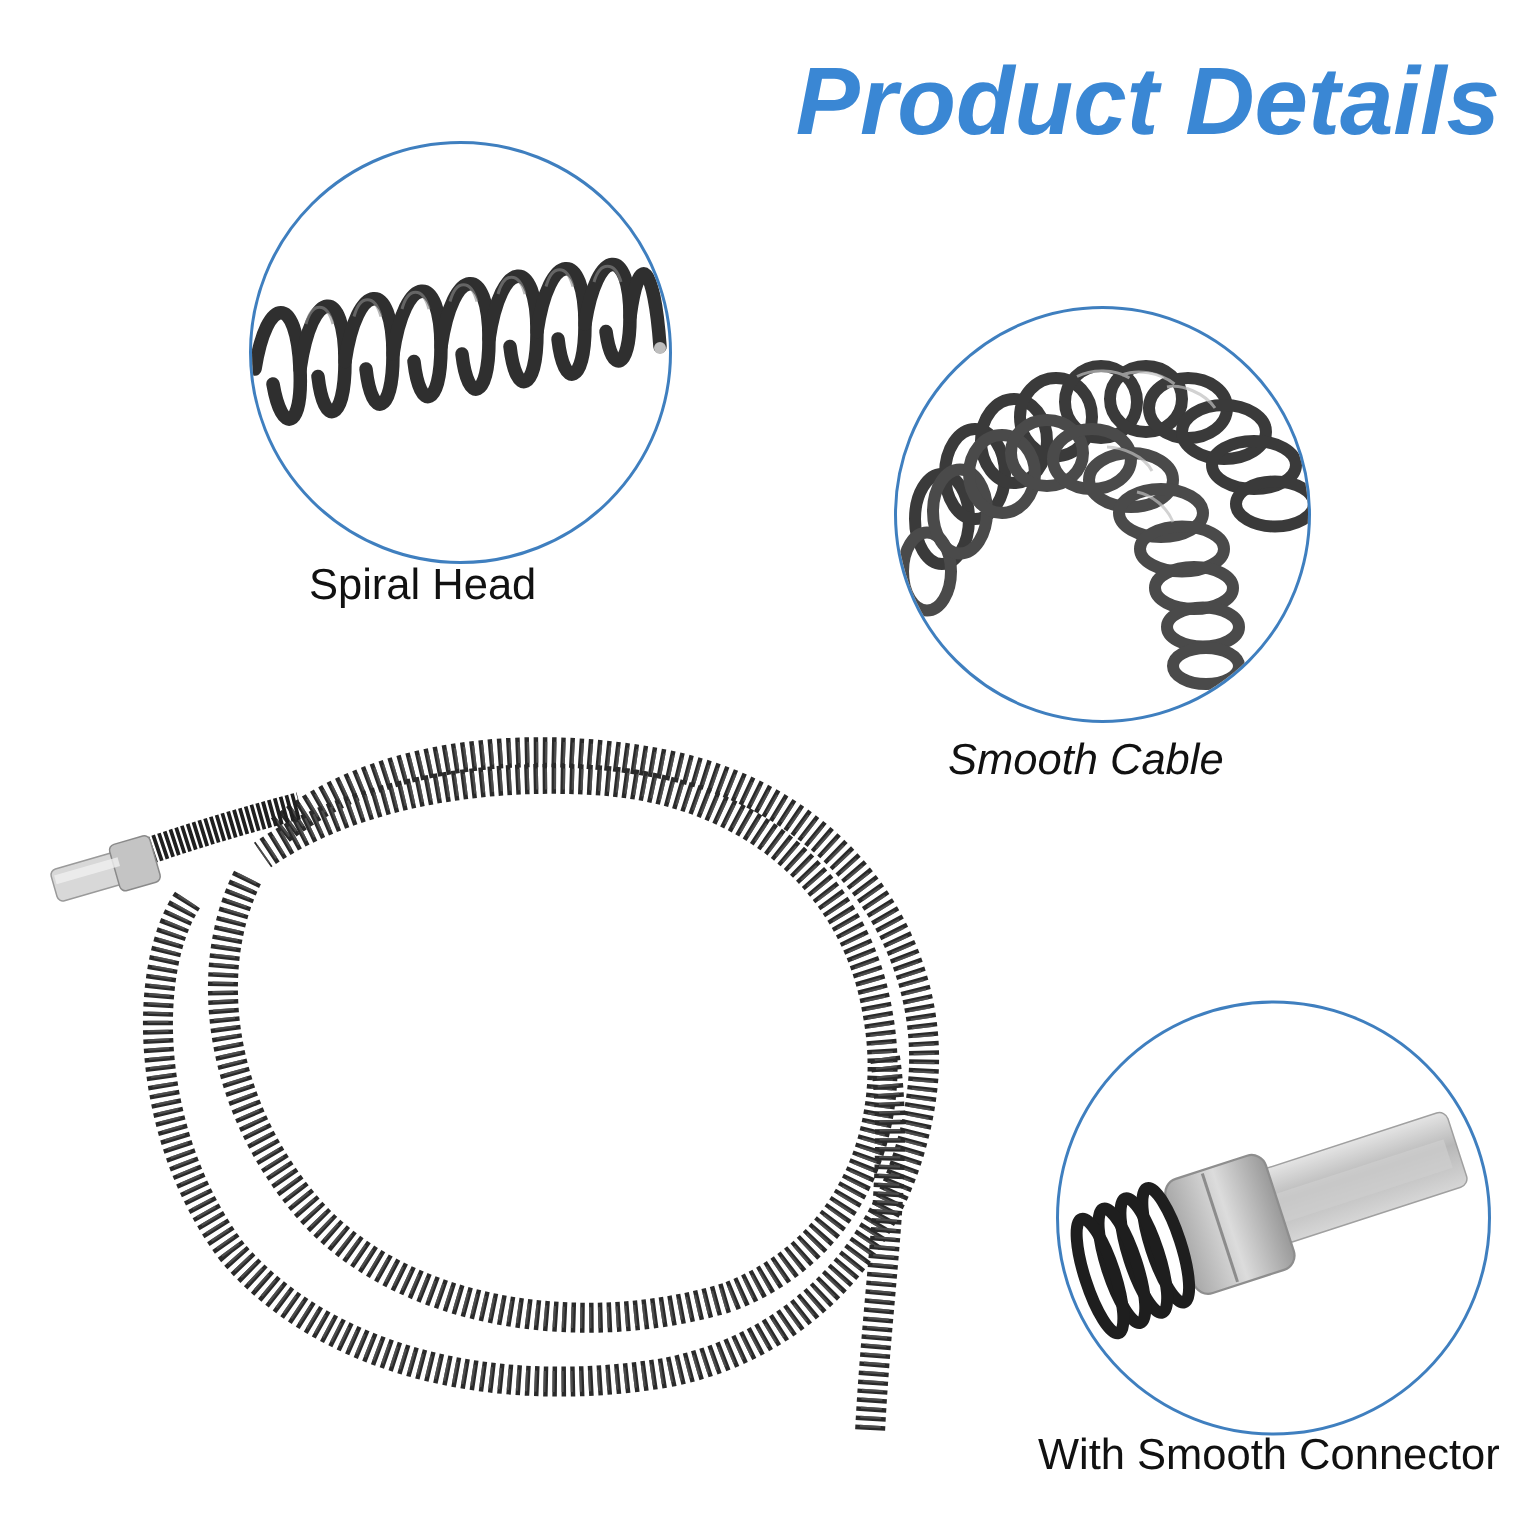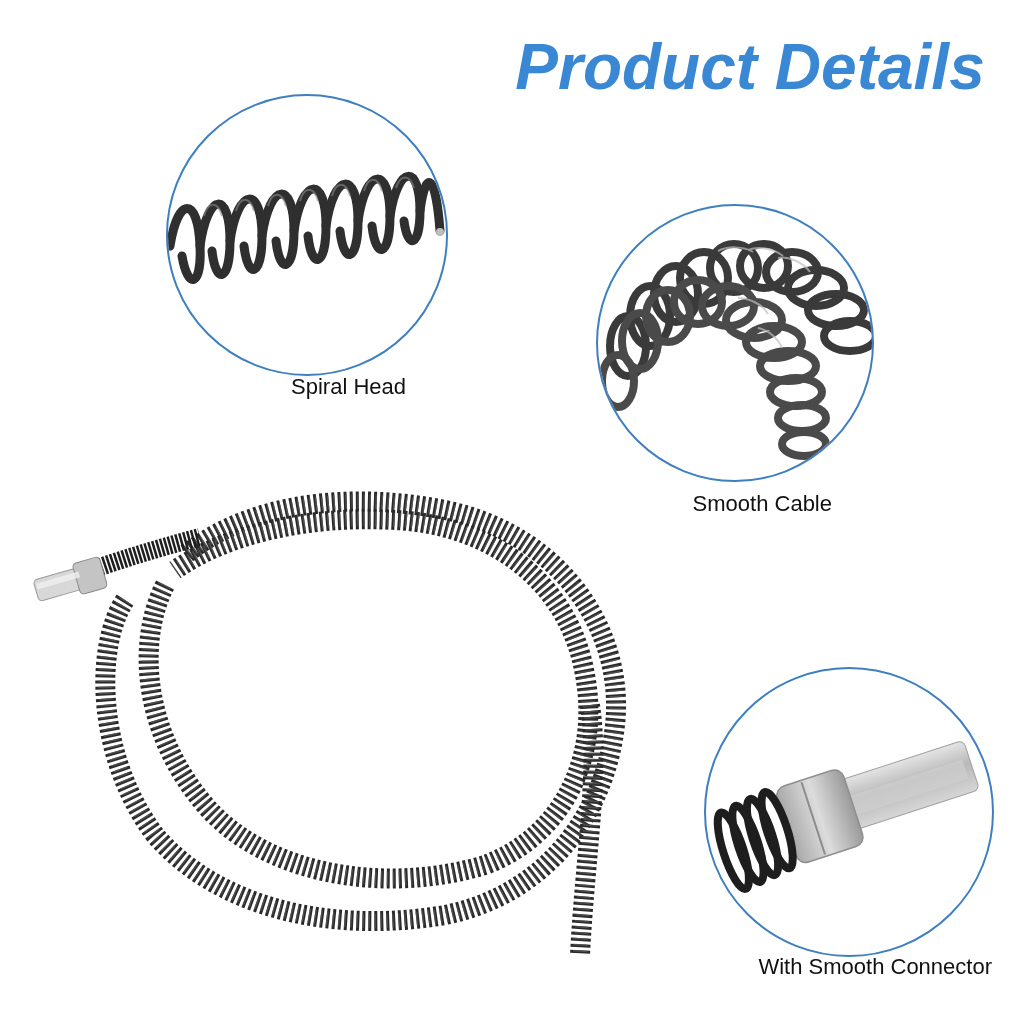--- a/index.html
+++ b/index.html
@@ -1,19 +1,19 @@
 <!DOCTYPE html>
 <html><head>
   <meta charset="utf-8">
   <style>
     html, body { margin: 0; padding: 0; background: #ffffff; }
     body { width: 1024px; height: 1024px; position: relative; overflow: hidden; font-family: "Liberation Sans", sans-serif; }
-    .title { position: absolute; left: 500px; top: 22px; width: 500px; text-align: center; font-size: 64px; font-weight: bold; font-style: italic; color: #3a87d4; letter-spacing: 0px; line-height: 90px; }
+    .title { position: absolute; left: 500px; top: 22px; width: 500px; text-align: right; font-size: 64px; font-weight: bold; font-style: italic; color: #3a87d4; letter-spacing: 0px; line-height: 90px; }
     .detail-circle { position: absolute; border-radius: 50%; border: 2px solid #3f7fbf; background: #ffffff; overflow: hidden; box-sizing: border-box; }
-    .caption { position: absolute; font-size: 22px; color: #111111; text-align: right; white-space: nowrap; }
+    .caption { position: absolute; font-size: 29px; color: #111111; text-align: left; white-space: nowrap; }
     svg { display: block; }
     .main-photo { position: absolute; left: 25px; top: 475px; width: 640px; height: 520px; }
   </style>
 </head>
 <body>
 
 <div class="title">Product Details</div>
 
 <div class="detail-circle" style="left:166px; top:94px; width:282px; height:282px;">
   <svg width="282" height="282" viewBox="0 0 282 282">
@@ -71,21 +71,21 @@
     </g>
     <g fill="none" stroke="#bfbfbf" stroke-width="2" opacity="0.7">
       <path d="M120 45 C 130 40, 145 40, 155 46"></path>
       <path d="M150 44 C 160 40, 175 42, 185 50"></path>
       <path d="M180 52 C 190 50, 205 56, 212 66"></path>
       <path d="M140 92 C 150 92, 165 98, 170 108"></path>
       <path d="M160 122 C 170 124, 180 132, 184 142"></path>
     </g>
   </svg>
 </div>
-<div class="caption" style="left:632px; top:491px; width:200px;">Smooth Cable</div>
+<div class="caption" style="left:632px; top:491px; width:200px;font-style:italic;">Smooth Cable</div>
 
 <div class="detail-circle" style="left:704px; top:667px; width:290px; height:290px;">
   <svg width="290" height="290" viewBox="0 0 290 290">
     <defs>
       <linearGradient id="metalGrad" x1="0" y1="0" x2="0" y2="1">
         <stop offset="0" stop-color="#e4e4e4"></stop>
         <stop offset="0.45" stop-color="#b8b8b8"></stop>
         <stop offset="1" stop-color="#d6d6d6"></stop>
       </linearGradient>
       <linearGradient id="collarGrad" x1="0" y1="0" x2="1" y2="0">

